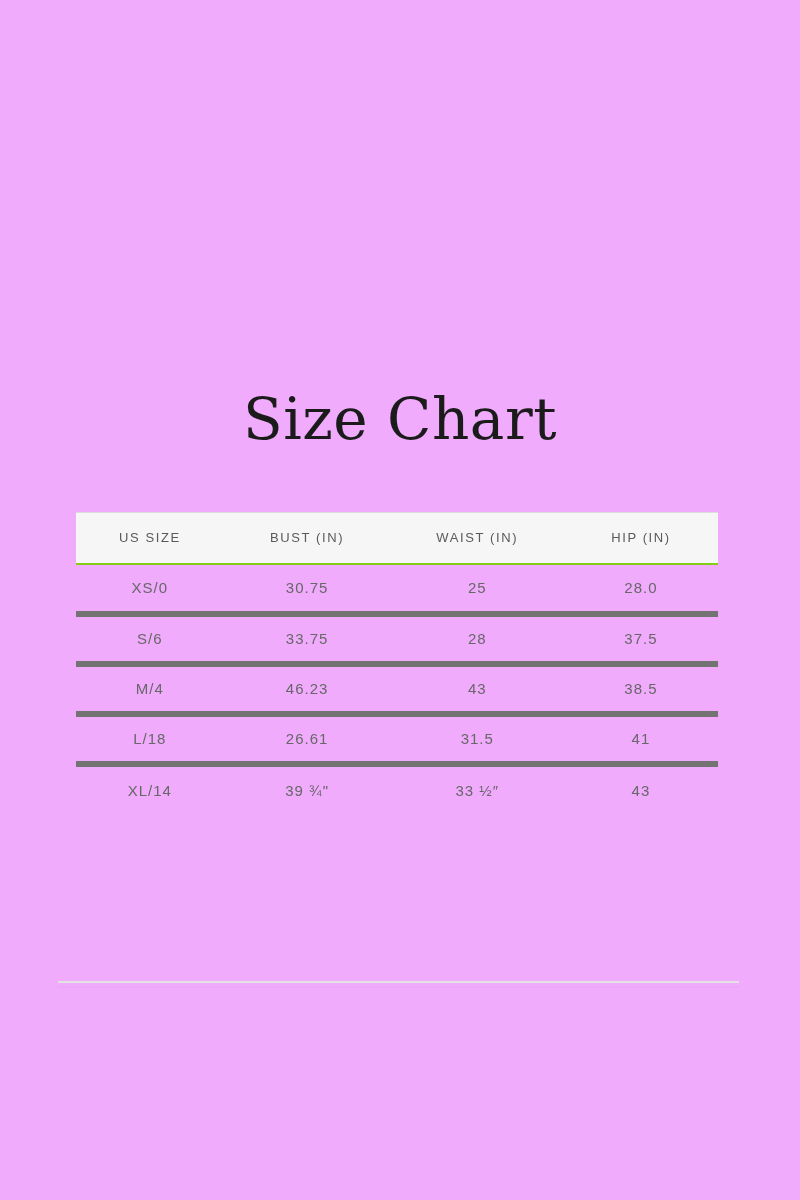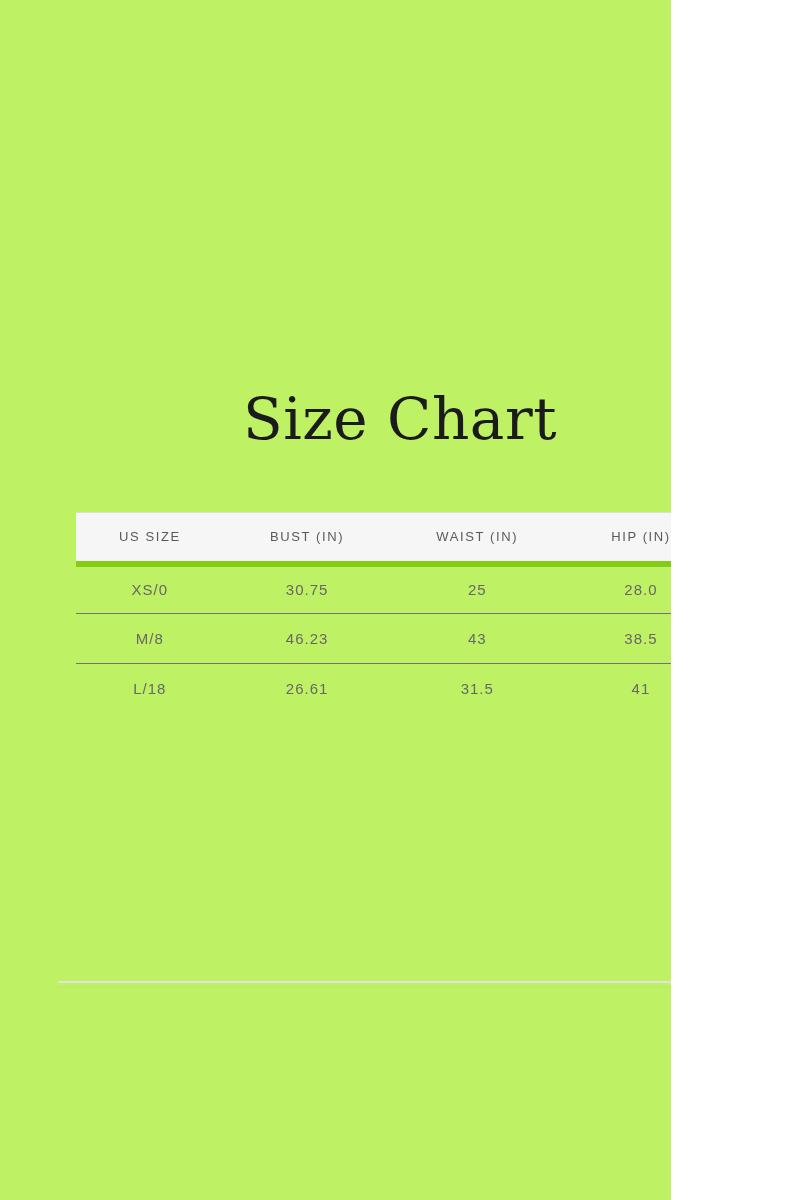--- a/index.html
+++ b/index.html
@@ -4,23 +4,23 @@
 <style>
   * { box-sizing: border-box; }
   html, body {
     margin: 0;
     padding: 0;
     background: #ffffff;
     font-family: "Liberation Sans", sans-serif;
   }
   .page {
     position: relative;
-    width: 671px;
+    width: 800px;
     height: 1200px;
-    background: #bef264;
+    background: #f0abfc;
     overflow: hidden;
   }
   .page-title {
     position: absolute;
     top: 388px;
     left: 0;
     width: 800px;
     margin: 0;
     text-align: center;
     font-family: "DejaVu Serif", serif;
@@ -40,36 +40,36 @@
     width: 100%;
     border-collapse: collapse;
     table-layout: fixed;
   }
   table.size-table thead tr {
     background: #f6f6f6;
   }
   table.size-table th {
     height: 51px;
     border-top: 1px solid #dcdcdc;
-    border-bottom: 6px solid #84cc16;
+    border-bottom: 2px solid #84cc16;
     font-weight: 400;
     font-size: 13px;
     letter-spacing: 1.6px;
     color: #5a5a5a;
     text-align: center;
     text-transform: uppercase;
     padding: 0;
   }
   table.size-table th:nth-child(1) { width: 23%; }
   table.size-table th:nth-child(2) { width: 26%; }
   table.size-table th:nth-child(3) { width: 27%; }
   table.size-table th:nth-child(4) { width: 24%; }
   table.size-table td {
     height: 50px;
-    border-bottom: 1px solid #737373;
+    border-bottom: 6px solid #737373;
     font-size: 15px;
     letter-spacing: 1px;
     color: #676767;
     text-align: center;
     padding: 0;
   }
   table.size-table tbody tr:last-child td {
     border-bottom: none;
   }
   .section-divider {
@@ -103,30 +103,42 @@
       </thead>
       <tbody>
 
       <tr>
             <td>XS/0</td>
             <td>30.75</td>
             <td>25</td>
             <td>28.0</td>
           </tr>
           <tr>
-            <td>M/8</td>
+            <td>S/6</td>
+            <td>33.75</td>
+            <td>28</td>
+            <td>37.5</td>
+          </tr>
+          <tr>
+            <td>M/4</td>
             <td>46.23</td>
             <td>43</td>
             <td>38.5</td>
           </tr>
           <tr>
             <td>L/18</td>
             <td>26.61</td>
             <td>31.5</td>
             <td>41</td>
           </tr>
+          <tr>
+            <td>XL/14</td>
+            <td>39 ¾"</td>
+            <td>33 ½″</td>
+            <td>43</td>
+          </tr>
         </tbody>
     </table>
   </div>
 
   <hr class="section-divider">
 
 </div>
 
 </body></html>

